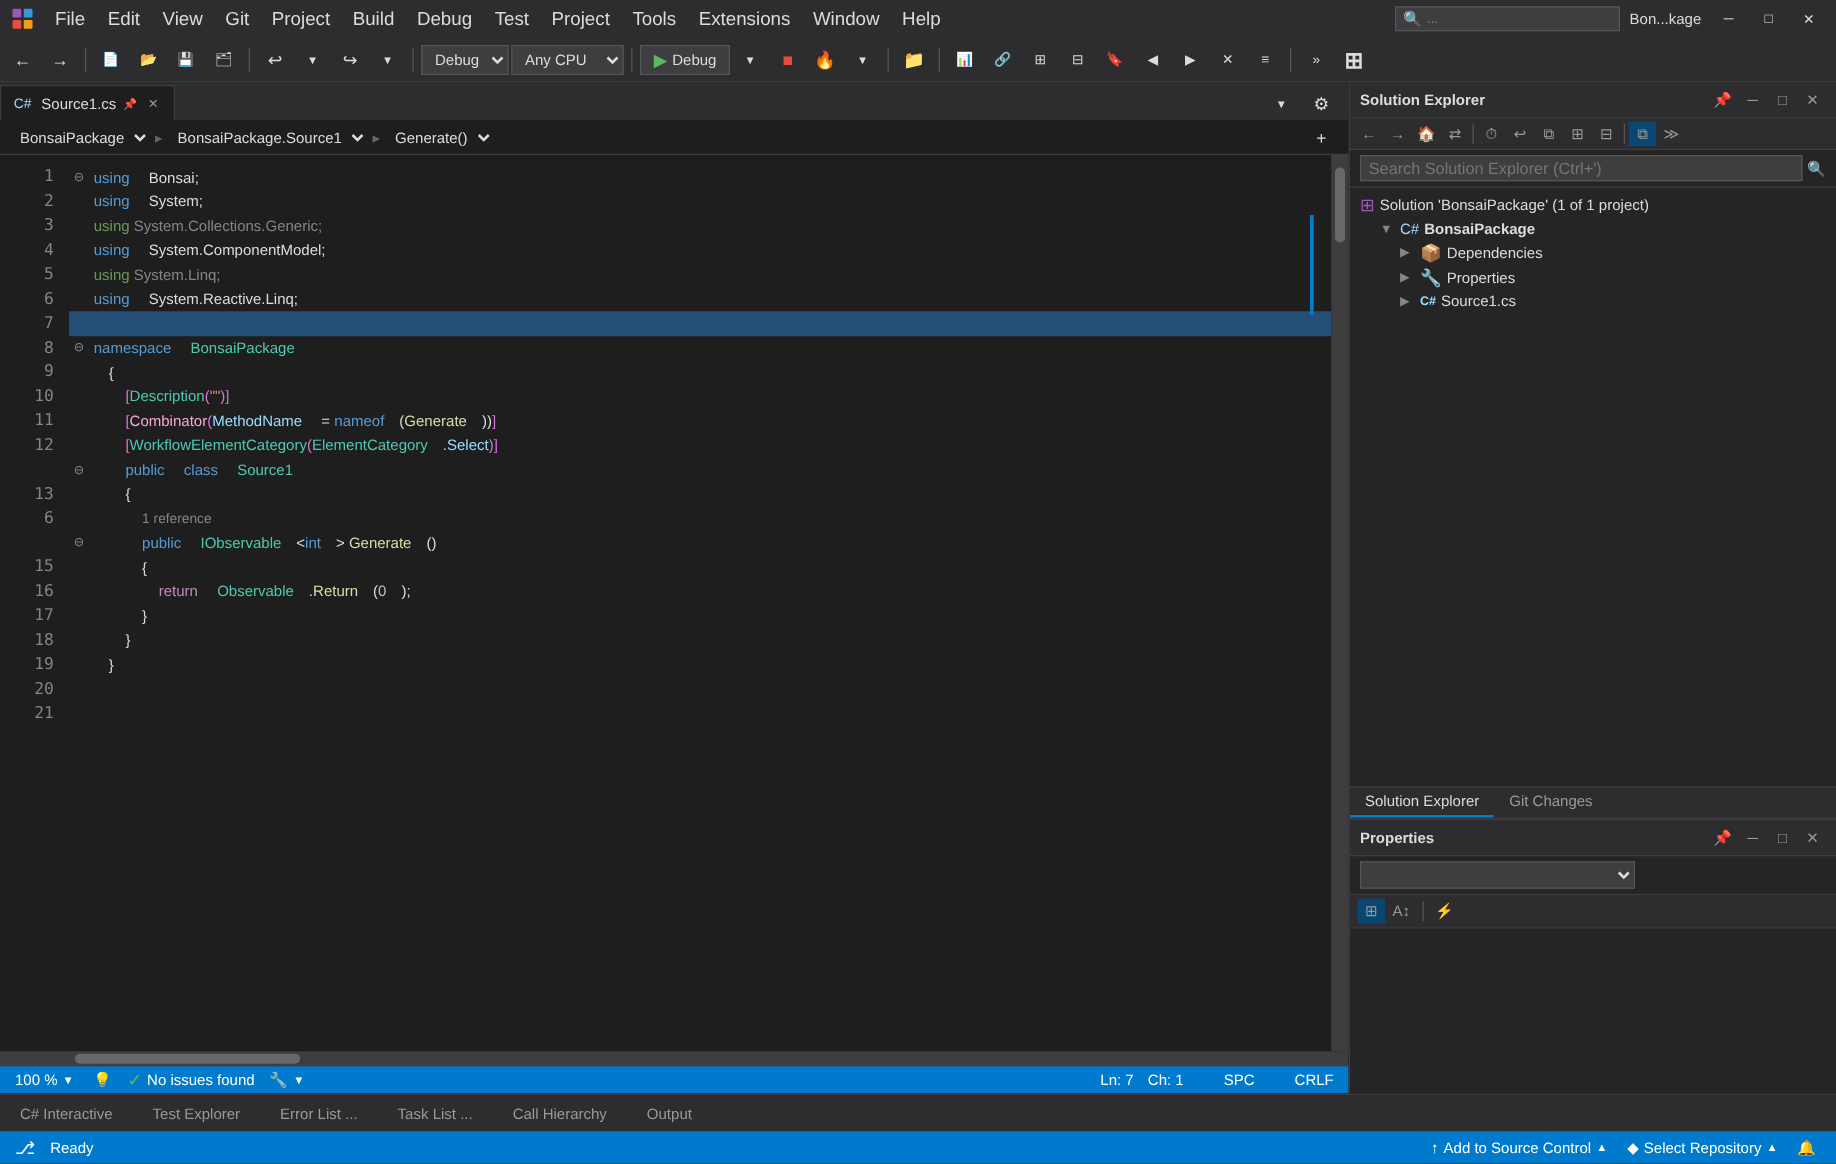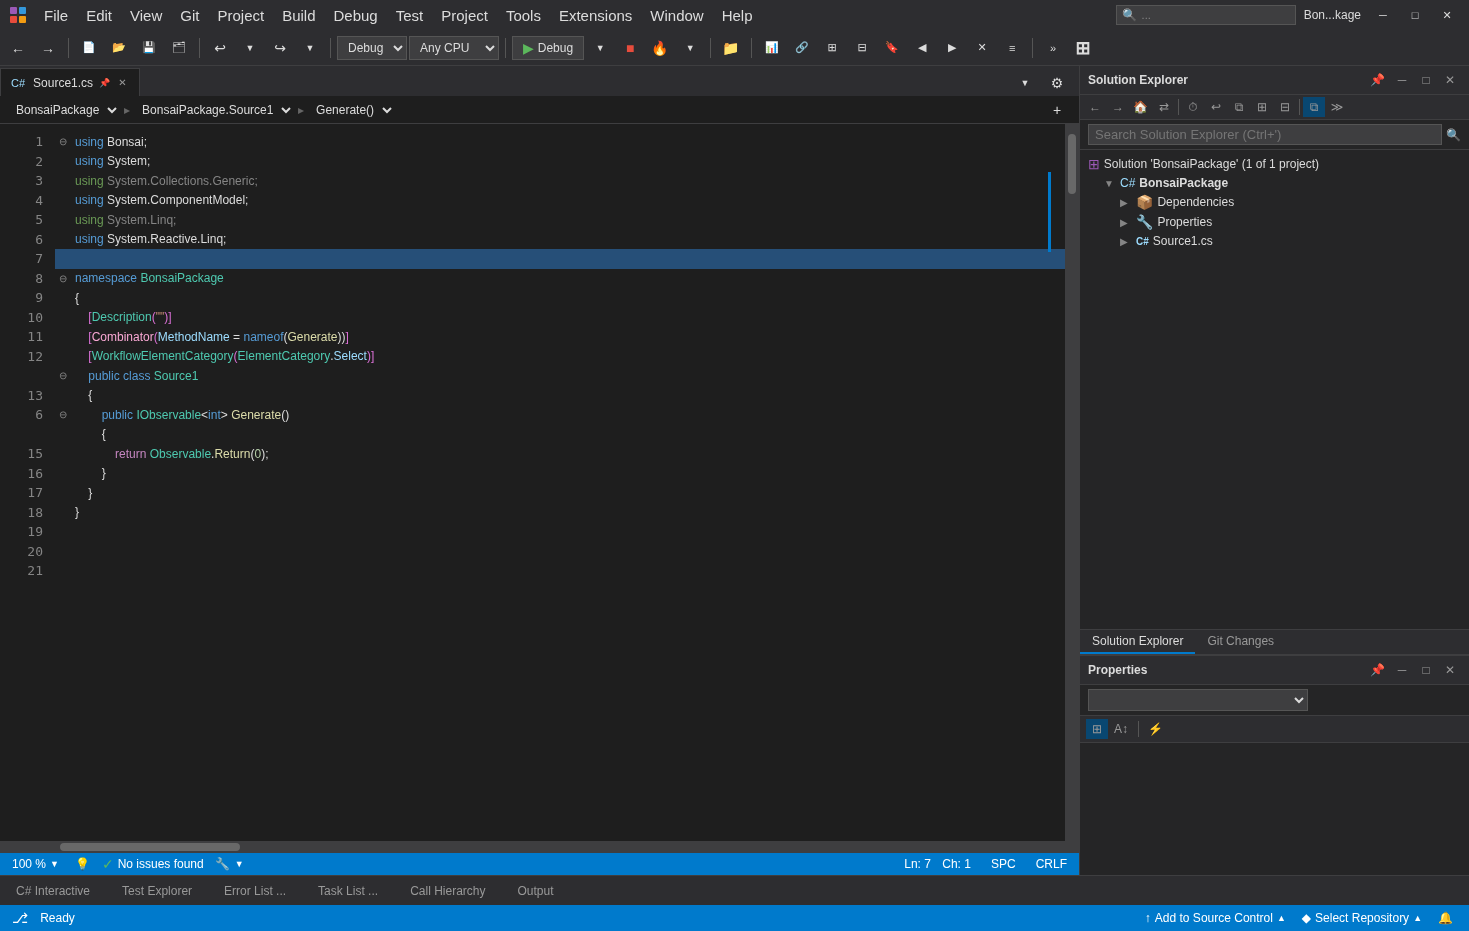--- a/index.html
+++ b/index.html
@@ -235,21 +235,21 @@
     
     .kw { color: #569cd6; }
     .kw2 { color: #c586c0; }
     .type { color: #4ec9b0; }
     .string { color: #ce9178; }
     .comment { color: #6a9955; }
     .method { color: #dcdcaa; }
     .attr { color: #9cdcfe; }
     .number { color: #b5cea8; }
     .ref-count { color: #858585; font-size: 11px; }
-    .plain { color: #dcdcdc; }
+    .plain { color: #dcdcdc; margin-left: 12px; }
 
     
     .scrollbar-right {
       width: 14px;
       background: #3e3e40;
       flex-shrink: 0;
       position: relative;
     }
     .scrollbar-thumb {
       width: 8px;
@@ -408,21 +408,21 @@
       height: 24px;
       display: flex;
       align-items: center;
       padding: 0 8px;
       gap: 8px;
       flex-shrink: 0;
       color: white;
       font-size: 12px;
     }
     .status-left { display: flex; align-items: center; gap: 8px; flex: 1; }
-    .status-right { display: flex; align-items: center; gap: 12px; }
+    .status-right { display: flex; align-items: center; gap: 24px; }
     .status-item { display: flex; align-items: center; gap: 4px; cursor: pointer; padding: 0 4px; }
     .status-no-issues { display: flex; align-items: center; gap: 4px; }
     .check-icon { color: #5cb85c; font-size: 14px; }
 
     
     .bottom-panel {
       background: #2d2d30;
       height: 30px;
       display: flex;
       align-items: center;
@@ -707,20 +707,25 @@
             <span class="kw">public</span><span class="plain"> </span>
             <span class="kw">class</span><span class="plain"> </span>
             <span class="type">Source1</span>
           </div>
 
           <div class="code-line">
             <span class="fold-marker"> </span>
             <span class="plain">&nbsp;&nbsp;&nbsp;&nbsp;{</span>
           </div>
 
+          <div class="code-line">
+            <span class="fold-marker"> </span>
+            <span class="plain">&nbsp;&nbsp;&nbsp;&nbsp;&nbsp;&nbsp;&nbsp;&nbsp;</span>
+            <span class="ref-count">1 reference</span>
+          </div>
 
           <div class="code-line">
             <span class="fold-marker">⊖</span>
             <span class="plain">&nbsp;&nbsp;&nbsp;&nbsp;&nbsp;&nbsp;&nbsp;&nbsp;</span>
             <span class="kw">public</span><span class="plain"> </span>
             <span class="type">IObservable</span><span class="plain">&lt;</span><span class="kw">int</span><span class="plain">&gt; </span>
             <span class="method">Generate</span><span class="plain">()</span>
           </div>
 
           <div class="code-line">

